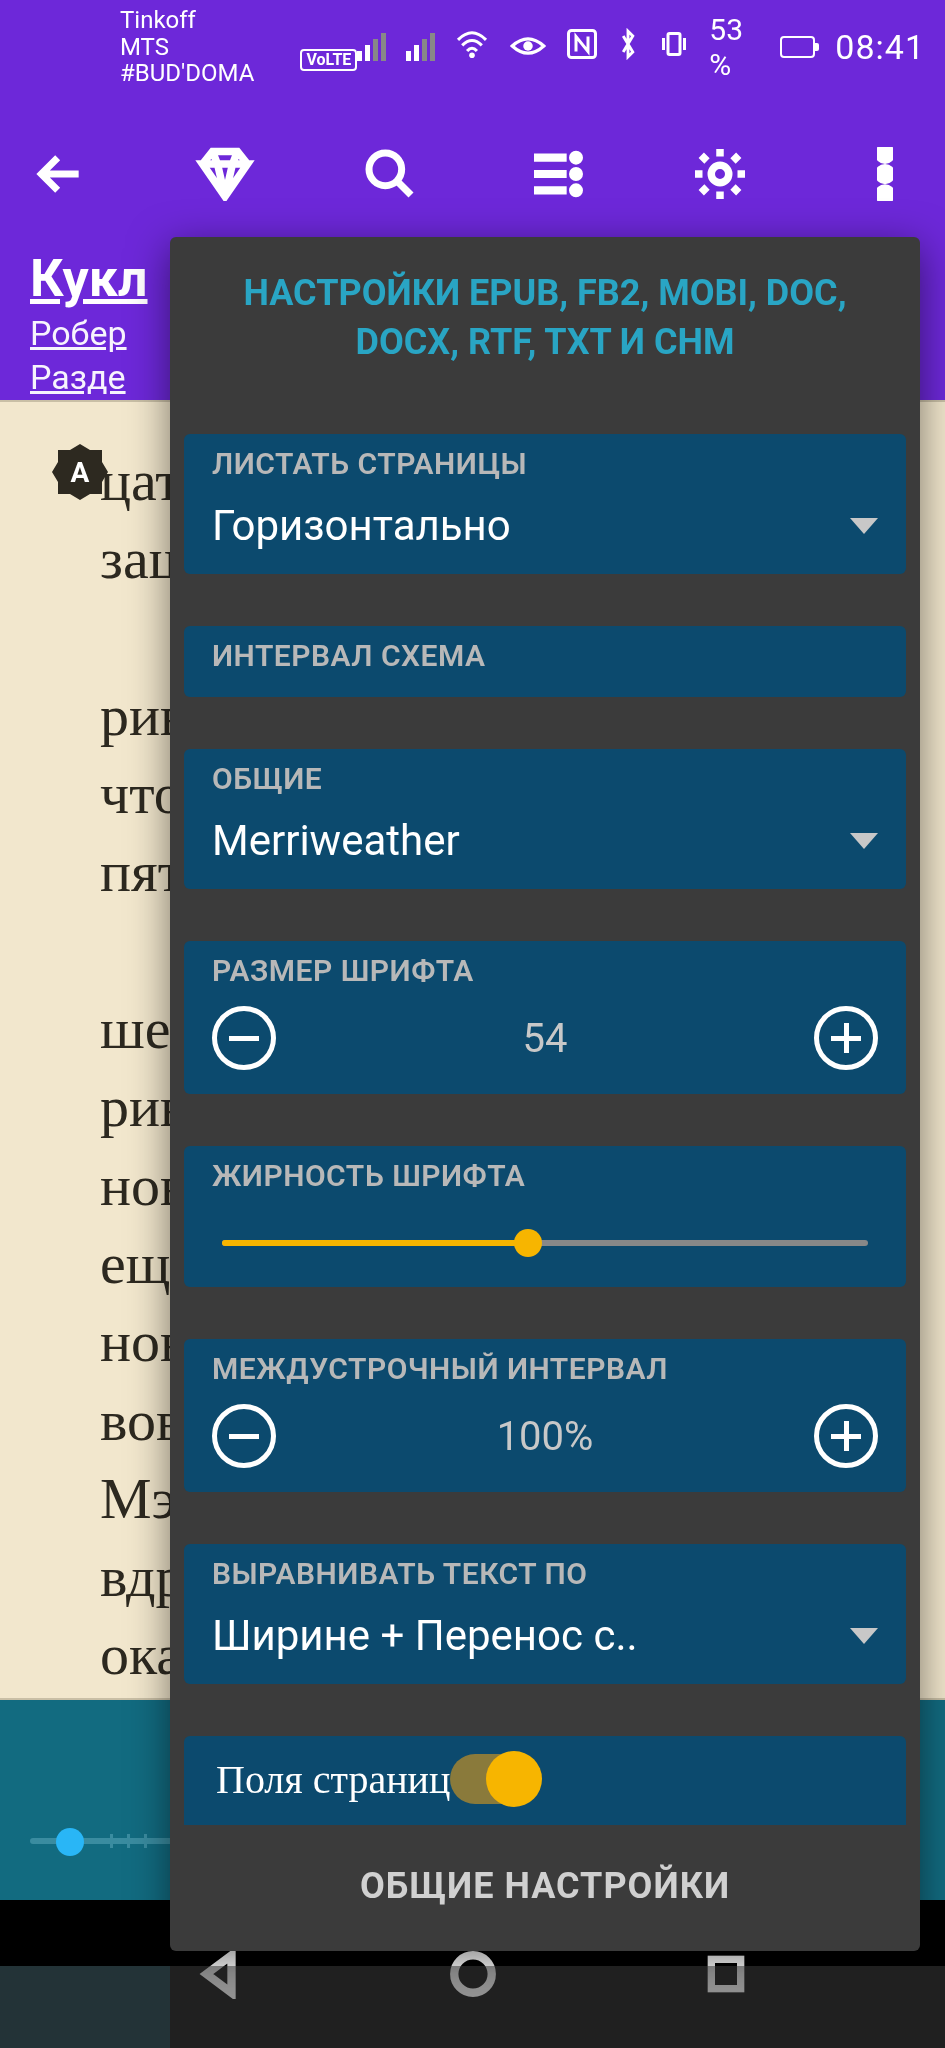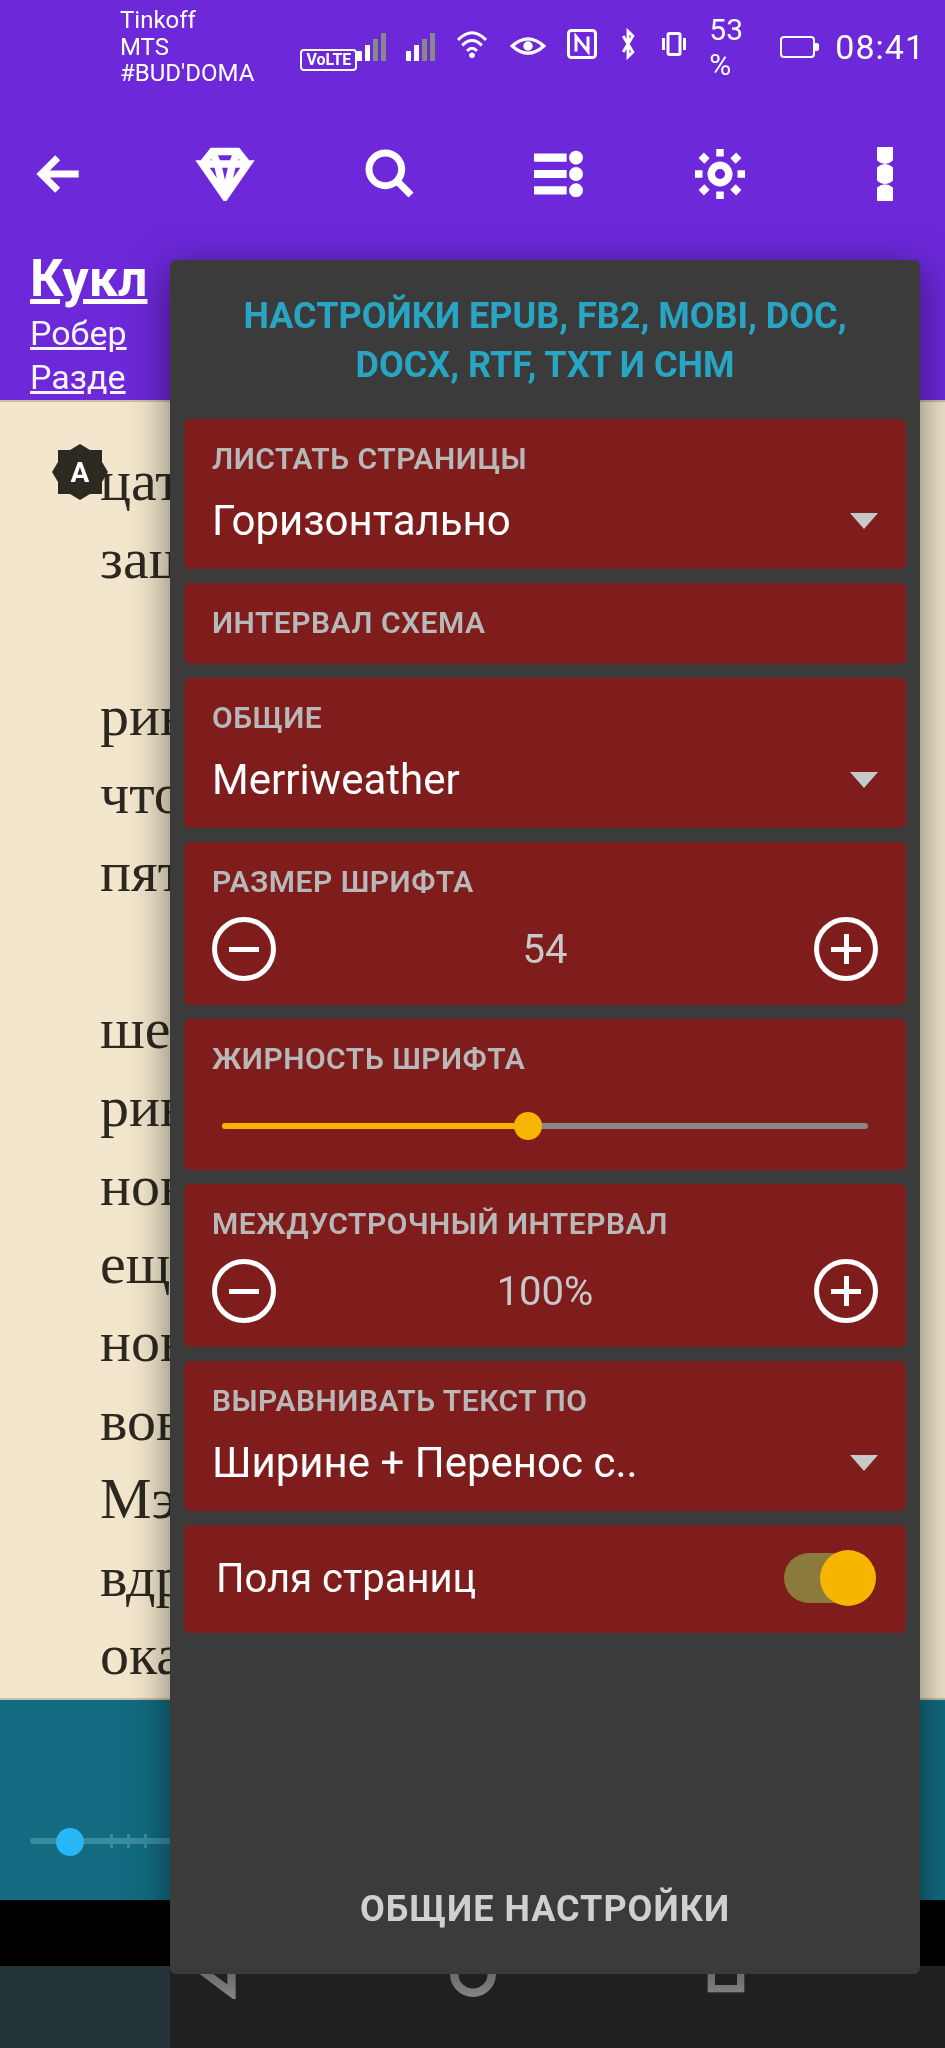--- a/index.html
+++ b/index.html
@@ -73,21 +73,21 @@
   }
   .progress-slider { position:absolute; top:1820px; left:30px; right:30px; height:40px; }
   .progress-track { position:absolute; top:18px; left:0; right:0; height:6px; background:#3a8ca0; border-radius:3px;}
   .progress-thumb { position:absolute; top:8px; left:26px; width:28px; height:28px; background:#29b6f6; border-radius:50%; }
   .progress-ticks { position:absolute; top:14px; left:80px; display:flex; gap:14px;}
   .progress-ticks span{width:3px;height:14px;background:#3a8ca0;}
 
   
   .popup {
     position: absolute;
-    top: 260px;
+    top: 237px;
     left: 170px;
     width: 750px;
     height: 1714px;
     background: #3b3b3b;
     border-radius: 6px;
     box-shadow: 0 10px 40px rgba(0,0,0,.5);
     display: flex;
     flex-direction: column;
     color: #e8e8e8;
     z-index: 50;
@@ -95,23 +95,24 @@
   .popup-title {
     text-align: center;
     color: #29a5c4;
     font-size: 36px;
     font-weight: 700;
     padding: 32px 60px 30px;
     line-height: 1.35;
   }
   .popup-body { flex:1; overflow:hidden; padding: 0 14px; display:flex; flex-direction:column; gap:14px;}
   .setting-card {
-    background: #7f1d1d;
+    background: #0c4a6e;
     border-radius: 6px;
-    padding: 22px 28px 24px;
+    padding: 12px 28px 24px;
+    margin-top: 38px;
   }
   .setting-label {
     color: #b8b8b8;
     font-size: 30px;
     font-weight: 600;
     letter-spacing: .5px;
   }
   .setting-value-row {
     display:flex; align-items:center; justify-content:space-between;
     margin-top: 20px;
@@ -124,21 +125,21 @@
   }
   .step-btn { width:64px;height:64px;border:5px solid #fff;border-radius:50%;display:flex;align-items:center;justify-content:center;}
   .step-btn .bar{width:30px;height:5px;background:#fff;}
   .step-btn.plus .v{position:absolute;width:5px;height:30px;background:#fff;}
   .step-btn.plus{position:relative;}
   .step-val { color:#c8c8c8; font-size:40px; }
   .weight-slider { margin-top:30px; height:40px; position:relative;}
   .wtrack { position:absolute; top:17px; left:10px; right:10px; height:6px; background:#888; border-radius:3px;}
   .wfill { position:absolute; top:17px; left:10px; width:46%; height:6px; background:#f7b500; border-radius:3px;}
   .wthumb { position:absolute; top:6px; left:calc(10px + 46% - 14px); width:28px; height:28px; background:#f7b500; border-radius:50%;}
-  .toggle-row { display:flex; align-items:center; justify-content:space-between; padding: 6px 4px;}
+  .toggle-row { display:flex; align-items:center; justify-content:flex-start; padding: 6px 4px; font-family: Liberation Serif, serif;}
   .toggle-row .lbl{color:#fff;font-size:40px;}
   .switch { width:90px; height:50px; background:#8a7a3b; border-radius:30px; position:relative;}
   .switch .knob{ position:absolute; right:-2px; top:-3px; width:56px; height:56px; background:#f7b500; border-radius:50%;}
   .popup-footer {
     text-align:center;
     color:#d0d0d0;
     font-size:36px;
     font-weight:700;
     letter-spacing:1px;
     padding: 40px 0 44px;

